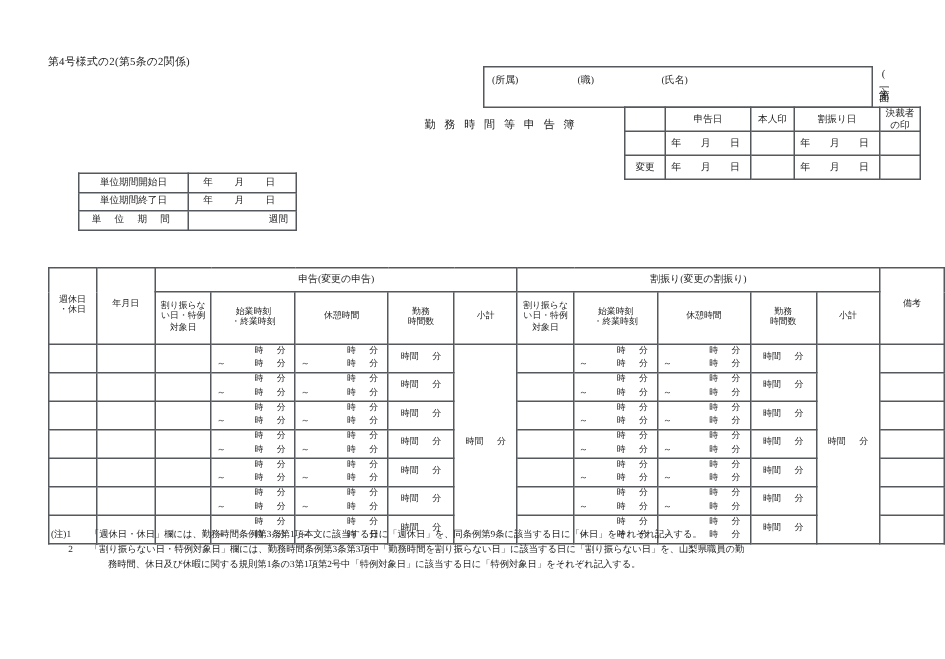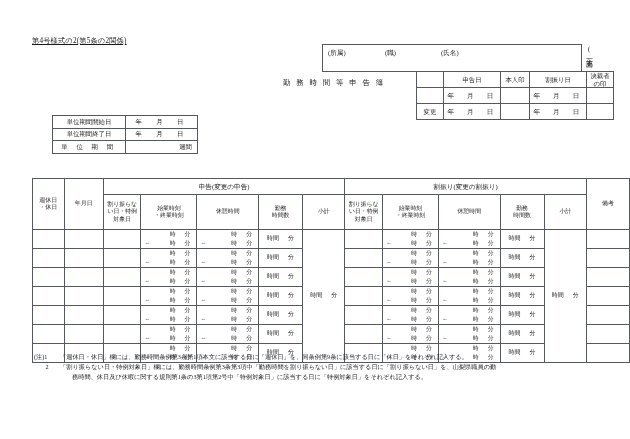--- a/index.html
+++ b/index.html
@@ -14,21 +14,20 @@
   .page{position:absolute;left:0;top:0;width:630px;height:439px;}
 
   
   .abs{position:absolute;}
 
   
   #form-no{
     left:32px;top:36px;
     font-size:7.2px;letter-spacing:.2px;
     white-space:nowrap;
-    text-decoration:underline;
   }
 
   
   #doc-title{
     left:283px;top:45px;
     font-size:7.4px;line-height:1.55;
     text-align:center;white-space:nowrap;margin-top:32px;
   }
   #doc-title .l1{letter-spacing:2.0px;}
   #doc-title .l2{letter-spacing:2.0px;}

